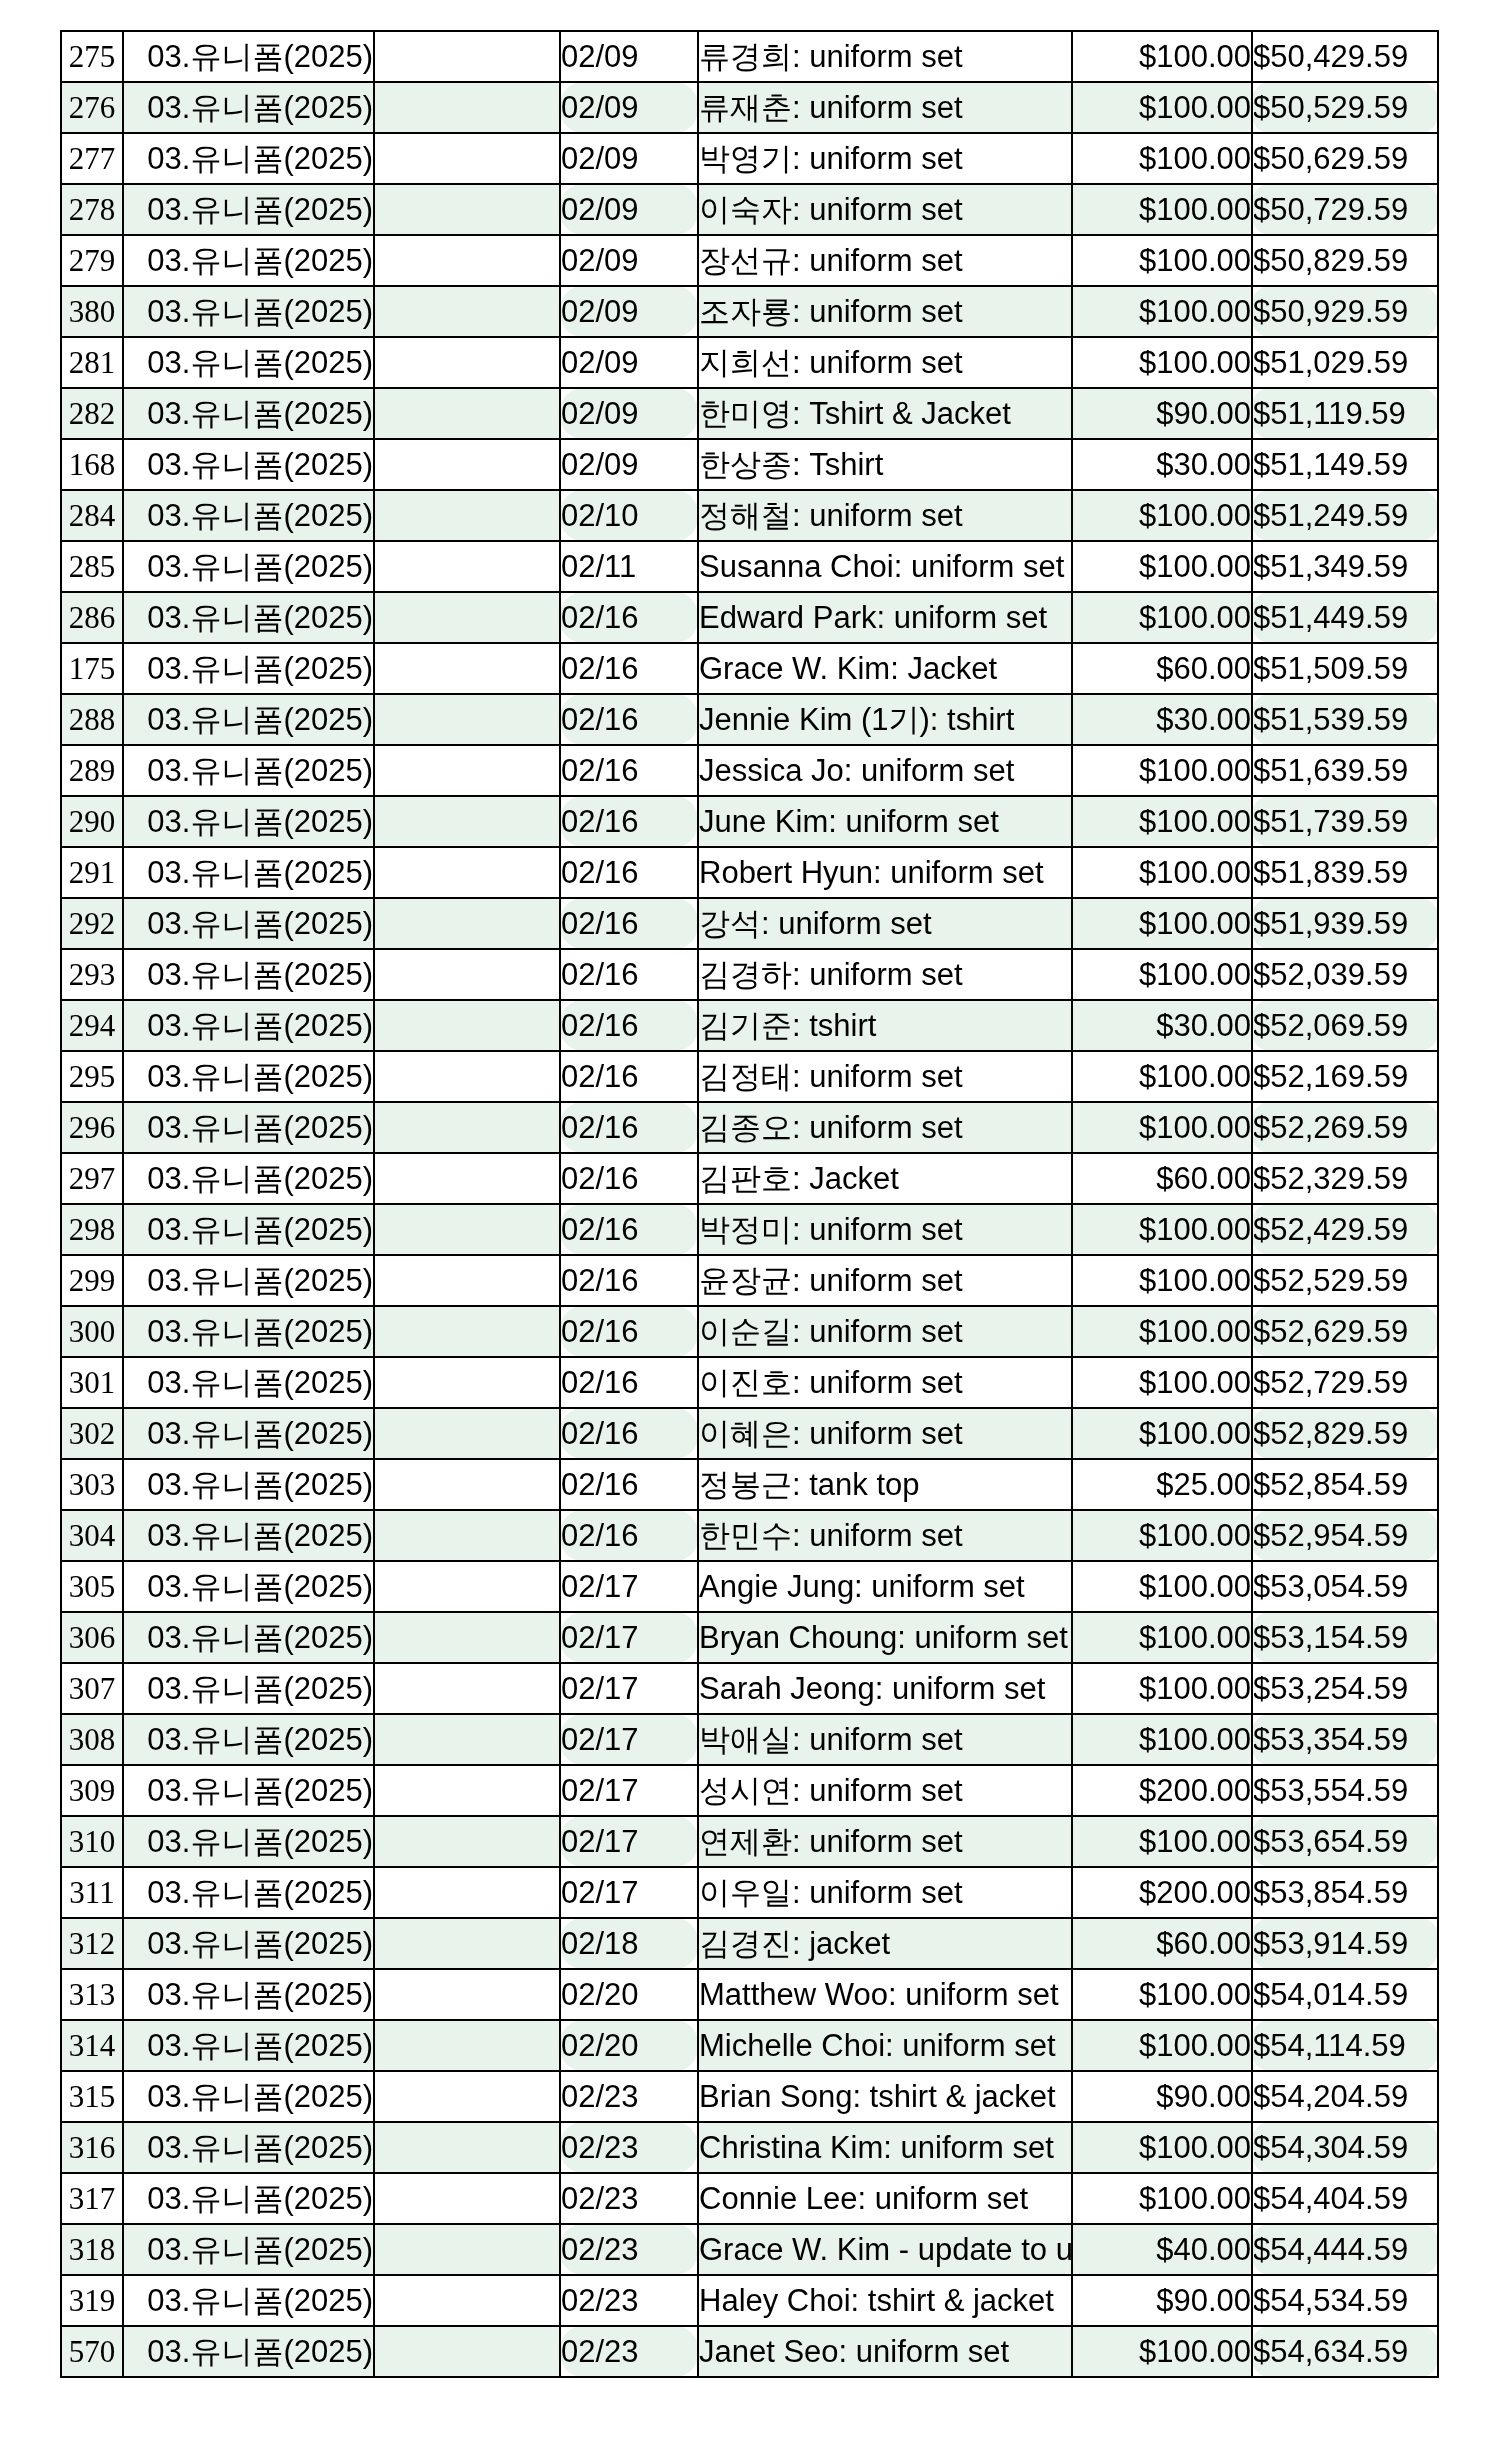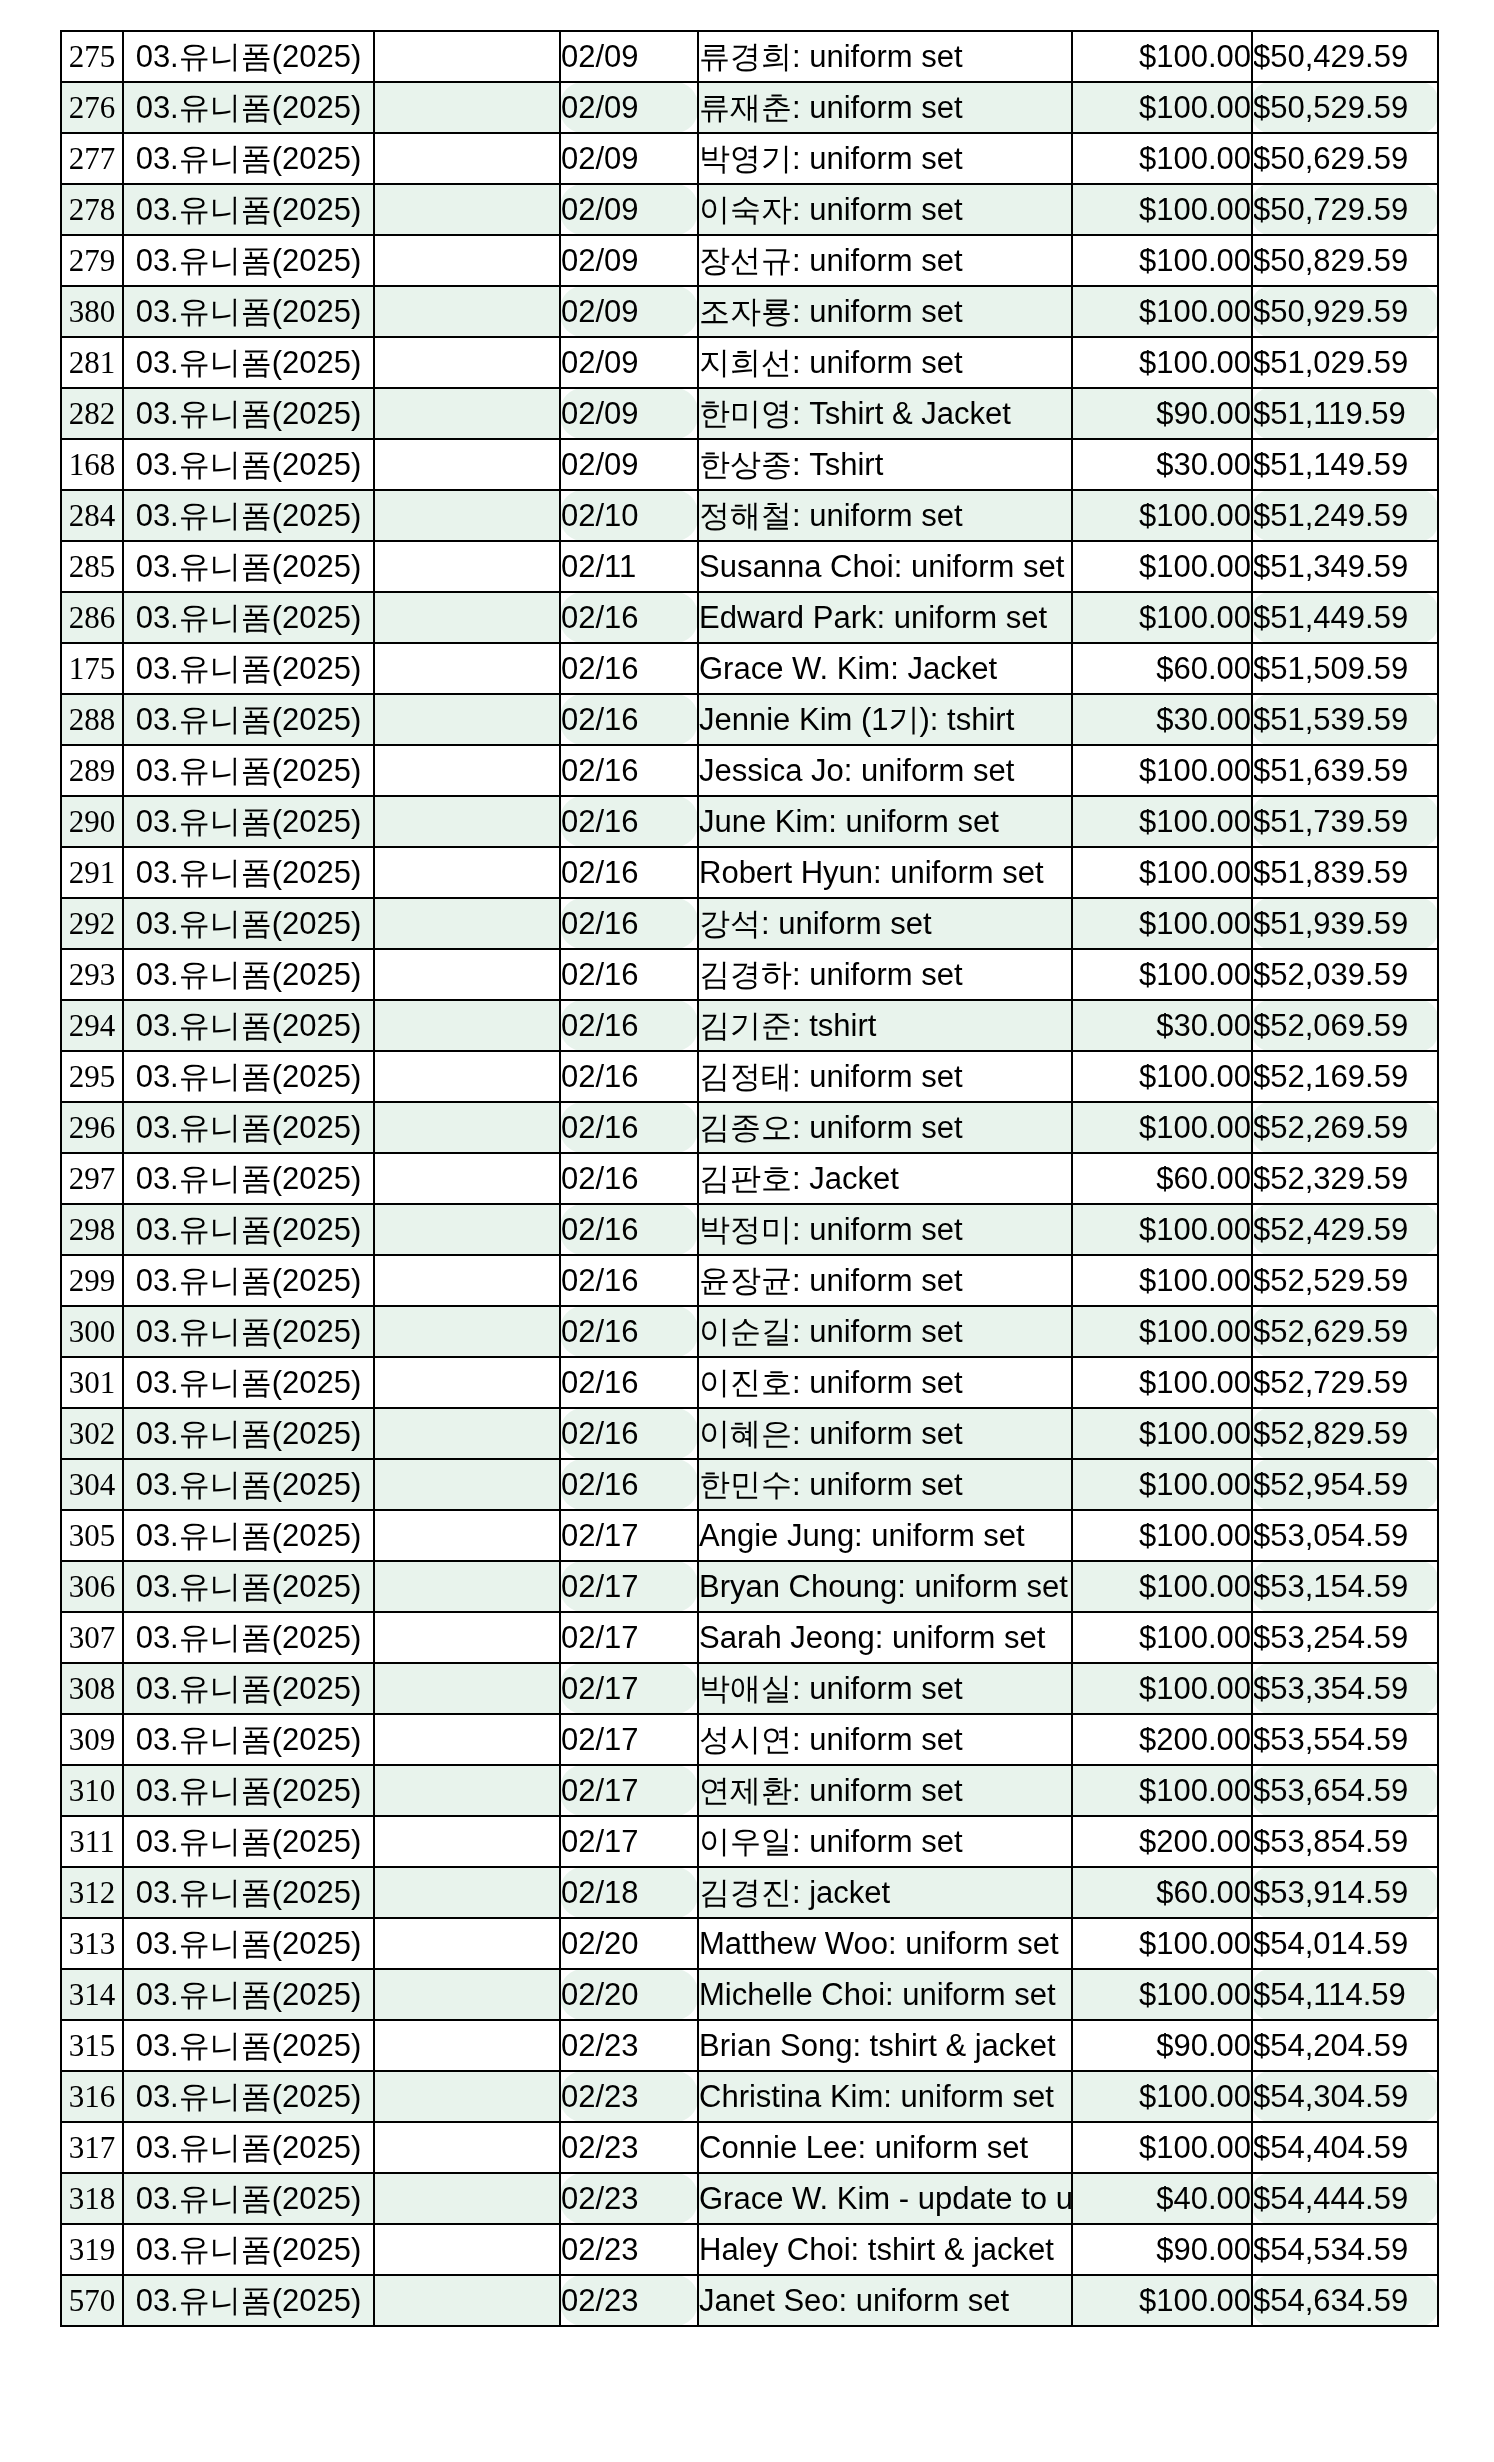--- a/index.html
+++ b/index.html
@@ -28,21 +28,21 @@
     border: 2.2px solid #000000;
     height: 49px;
     padding: 0;
     vertical-align: middle;
     white-space: nowrap;
     overflow: hidden;
     background: #ffffff;
   }
   tr.stripe td { background: #e8f3ec; }
   td.c-no      { text-align: center; font-family: Liberation Serif, serif; }
-  td.c-cat     { text-align: center; padding-left: 6.7px; }
+  td.c-cat     { text-align: right; padding-left: 6.7px; }
   td.c-memo    { }
   td.c-date    { text-align: left; padding-left: 8.2px; border-radius: 23px; }
   td.c-desc    { text-align: left; padding-left: 7.5px; padding-right: 1.5px; }
   td.c-amt     { text-align: right; padding-right: 9px; }
   td.c-bal     { text-align: left; padding-right: 9px; border-radius: 18px; }
 </style>
 </head>
 <body>
 
 <table class="ledger">
@@ -301,20 +301,29 @@
   </tr>
       <tr class="stripe">
     <td class="c-no">302</td>
     <td class="c-cat">03.유니폼(2025)</td>
     <td class="c-memo"></td>
     <td class="c-date">02/16</td>
     <td class="c-desc">이혜은: uniform set</td>
     <td class="c-amt">$100.00</td>
     <td class="c-bal">$52,829.59</td>
   </tr>
+      <tr>
+    <td class="c-no">303</td>
+    <td class="c-cat">03.유니폼(2025)</td>
+    <td class="c-memo"></td>
+    <td class="c-date">02/16</td>
+    <td class="c-desc">정봉근: tank top</td>
+    <td class="c-amt">$25.00</td>
+    <td class="c-bal">$52,854.59</td>
+  </tr>
       <tr class="stripe">
     <td class="c-no">304</td>
     <td class="c-cat">03.유니폼(2025)</td>
     <td class="c-memo"></td>
     <td class="c-date">02/16</td>
     <td class="c-desc">한민수: uniform set</td>
     <td class="c-amt">$100.00</td>
     <td class="c-bal">$52,954.59</td>
   </tr>
       <tr>

